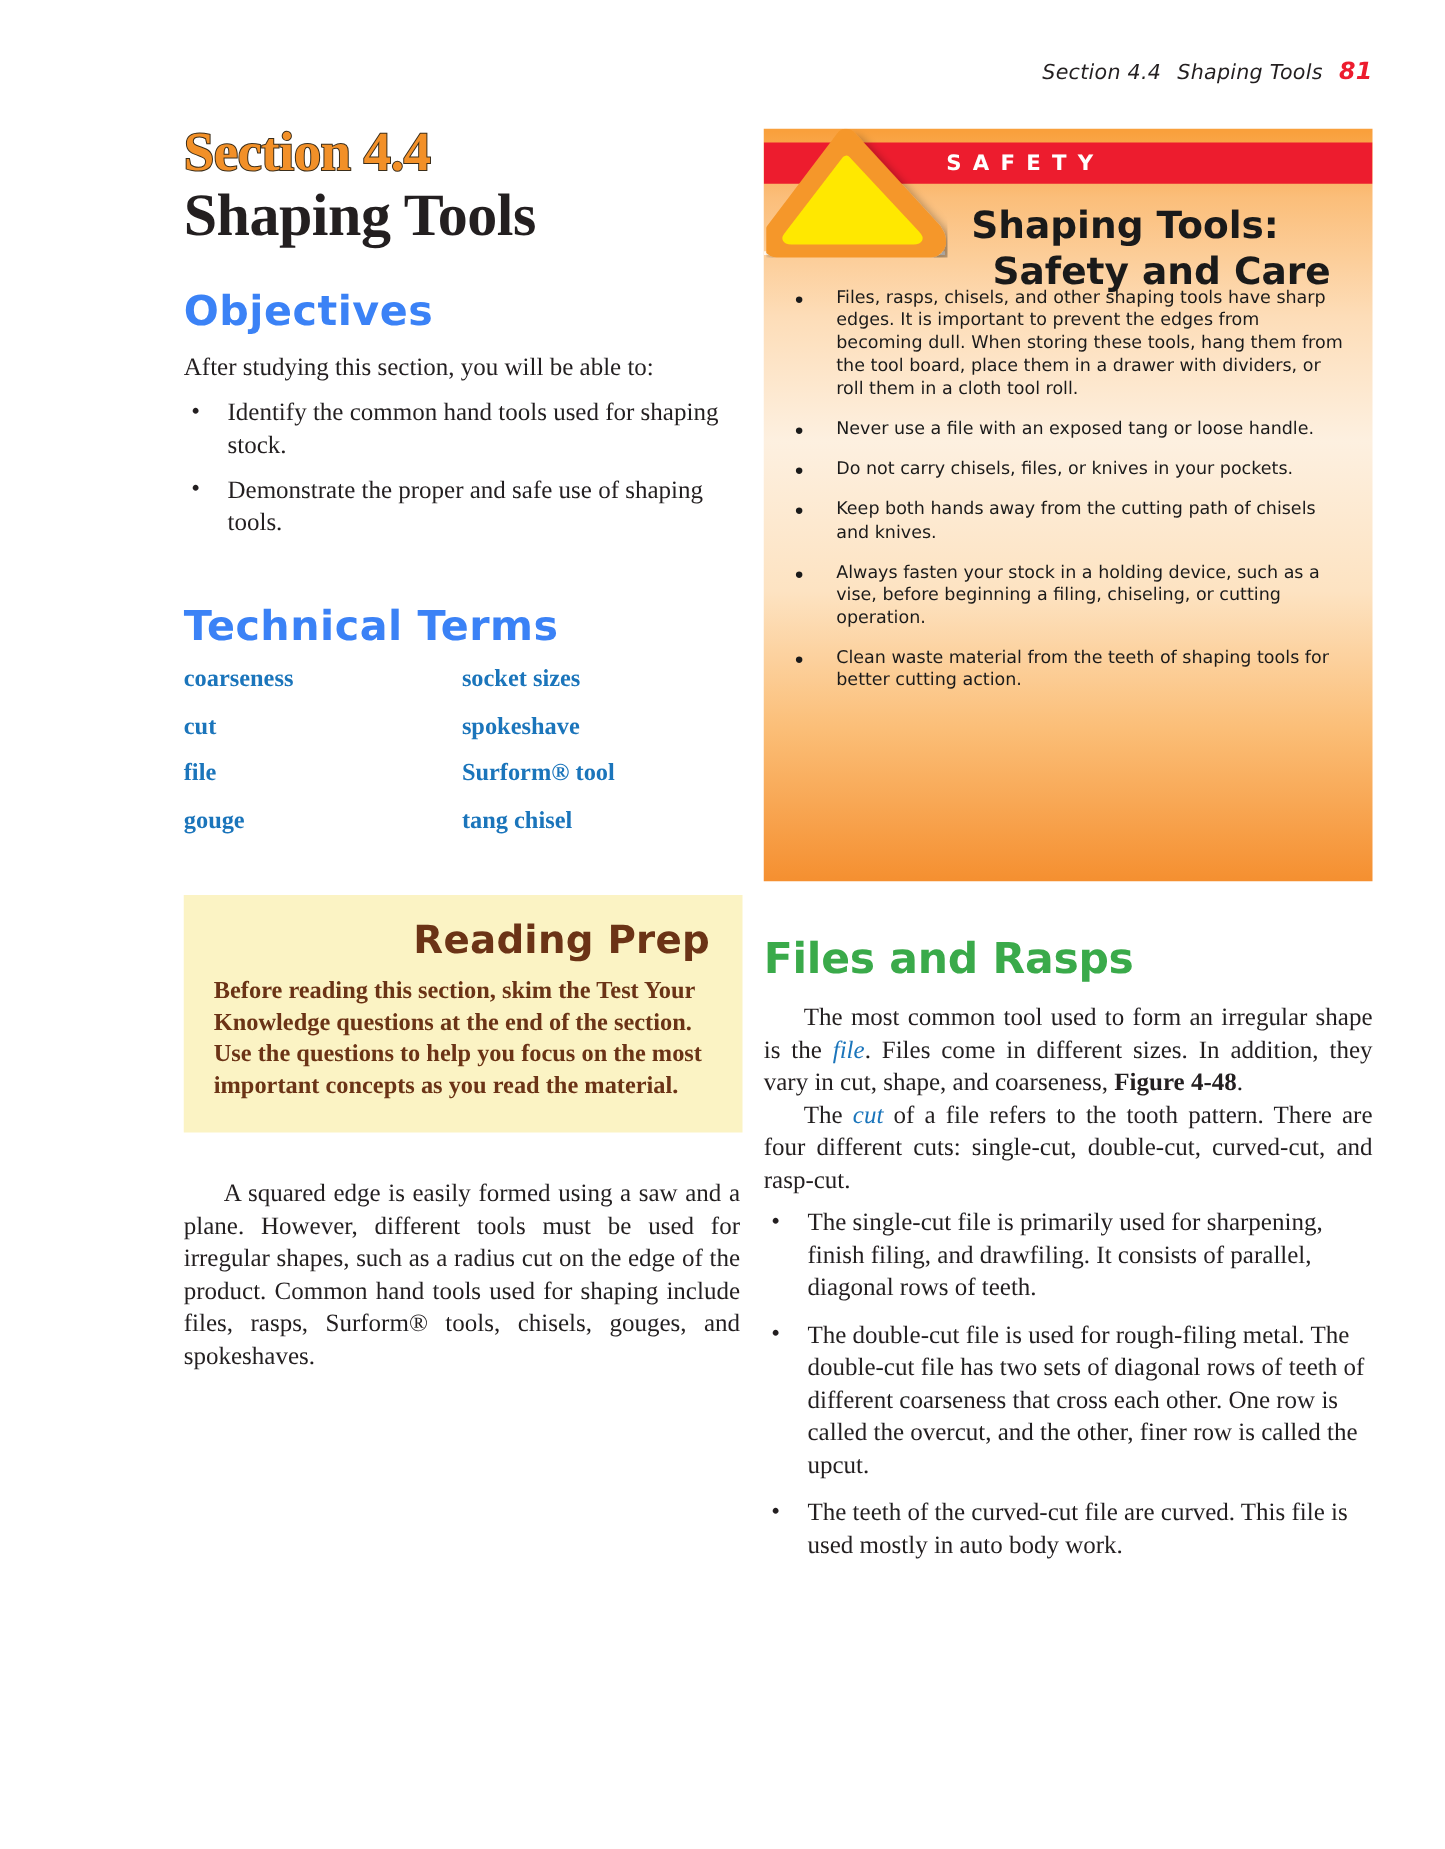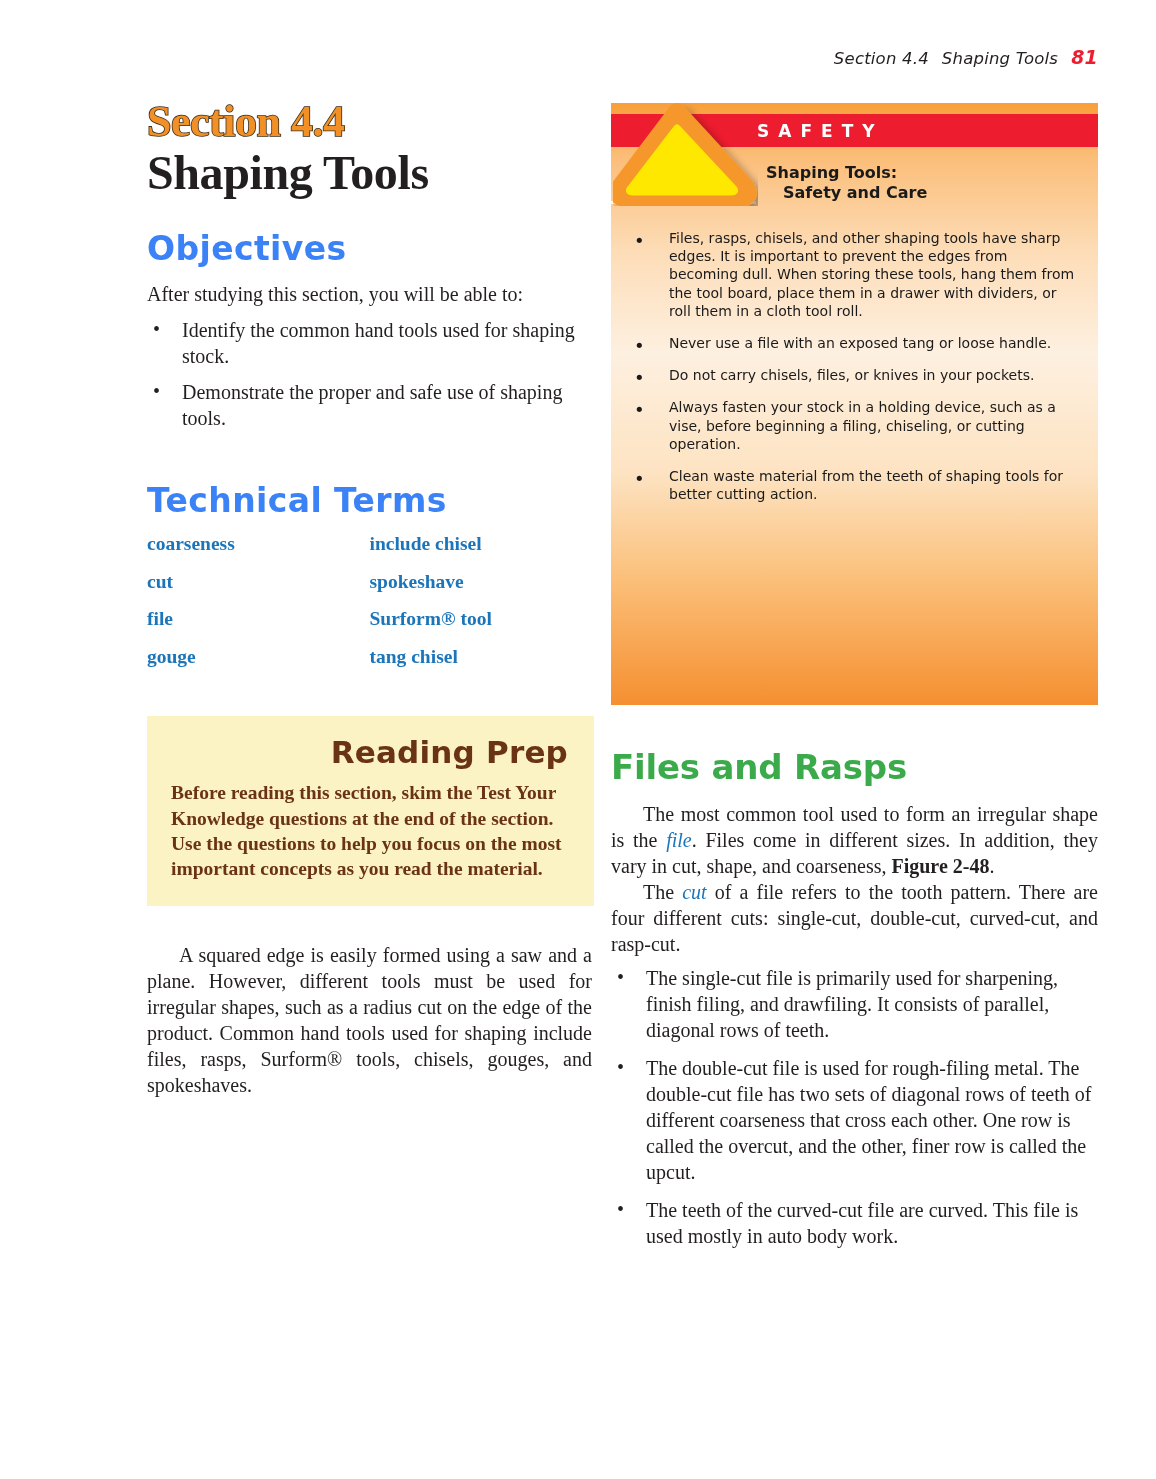--- a/index.html
+++ b/index.html
@@ -125,23 +125,23 @@
     position:absolute;left:0;top:11px;width:487px;height:33px;
     background:#ed1c2e;
   }
   .safety-redbar span{
     position:absolute;left:146px;top:50%;transform:translateY(-50%);
     font-family:"DejaVu Sans", sans-serif;
     font-weight:bold;color:#ffffff;font-size:17px;
     letter-spacing:9px;
   }
   .safety-hd{
-    position:absolute;left:155px;top:60px;
-    font-family:"DejaVu Sans", sans-serif;
-    font-weight:bold;font-size:16px;line-height:1.23;color:#1a1a1a;
+    position:absolute;left:166px;top:60px;
+    font-family:"DejaVu Sans", sans-serif;
+    font-weight:bold;font-size:30px;line-height:1.23;color:#1a1a1a;
   }
   .safety-hd .ln2{padding-left:17px;display:block;text-align:right;}
   .sep-line{
     position:absolute;left:0;top:98px;width:145px;height:3px;background:#ffffff;opacity:.85;
   }
   .tri-wrap{
     position:absolute;left:2px;top:-1px;width:145px;height:104px;
   }
   .tri-wrap svg{display:block;}
   ul.safety-list{
@@ -205,21 +205,21 @@
 
     <h2 class="h-casual tt">Technical Terms</h2>
     <div class="terms">
       <div class="tcol">
         <div>coarseness</div>
         <div>cut</div>
         <div>file</div>
         <div>gouge</div>
       </div>
       <div class="tcol">
-        <div>include chisel</div>
+        <div>socket sizes</div>
         <div>spokeshave</div>
         <div>Surform® tool</div>
         <div>tang chisel</div>
       </div>
     </div>
 
     <div class="readprep">
       <h3>Reading Prep</h3>
       <p>Before reading this section, skim the Test Your Knowledge questions at the end of the section. Use the questions to help you focus on the most important concepts as you read the material.</p>
     </div>
@@ -262,29 +262,30 @@
 
         <div class="safety-hd">
           <span>Shaping Tools:</span>
           <span class="ln2">Safety and Care</span>
         </div>
 
         <ul class="safety-list">
           <li>Files, rasps, chisels, and other shaping tools have sharp edges. It is important to prevent the edges from becoming dull. When storing these tools, hang them from the tool board, place them in a drawer with dividers, or roll them in a cloth tool roll.</li>
           <li>Never use a file with an exposed tang or loose handle.</li>
           <li>Do not carry chisels, files, or knives in your pockets.</li>
+          <li>Keep both hands away from the cutting path of chisels and knives.</li>
           <li>Always fasten your stock in a holding device, such as a vise, before beginning a filing, chiseling, or cutting operation.</li>
           <li>Clean waste material from the teeth of shaping tools for better cutting action.</li>
         </ul>
       </div>
     </div>
 
     <h2 class="h-green">Files and Rasps</h2>
 
-    <p class="rp tight"><span>The most common tool used to form an irregular shape is the </span><span class="kw">file</span><span>. Files come in different sizes. In addition, they vary in cut, shape, and coarseness, </span><span class="kwb">Figure 2-48</span><span>.</span></p>
+    <p class="rp tight"><span>The most common tool used to form an irregular shape is the </span><span class="kw">file</span><span>. Files come in different sizes. In addition, they vary in cut, shape, and coarseness, </span><span class="kwb">Figure 4-48</span><span>.</span></p>
 
     <p class="rp"><span>The </span><span class="kw">cut</span><span> of a file refers to the tooth pattern. There are four different cuts: single-cut, double-cut, curved-cut, and rasp-cut.</span></p>
 
     <ul class="rlist">
       <li>The single-cut file is primarily used for sharpening, finish filing, and drawfiling. It consists of parallel, diagonal rows of teeth.</li>
       <li>The double-cut file is used for rough-filing metal. The double-cut file has two sets of diagonal rows of teeth of different coarseness that cross each other. One row is called the overcut, and the other, finer row is called the upcut.</li>
       <li>The teeth of the curved-cut file are curved. This file is used mostly in auto body work.</li>
     </ul>
   </div>
 

